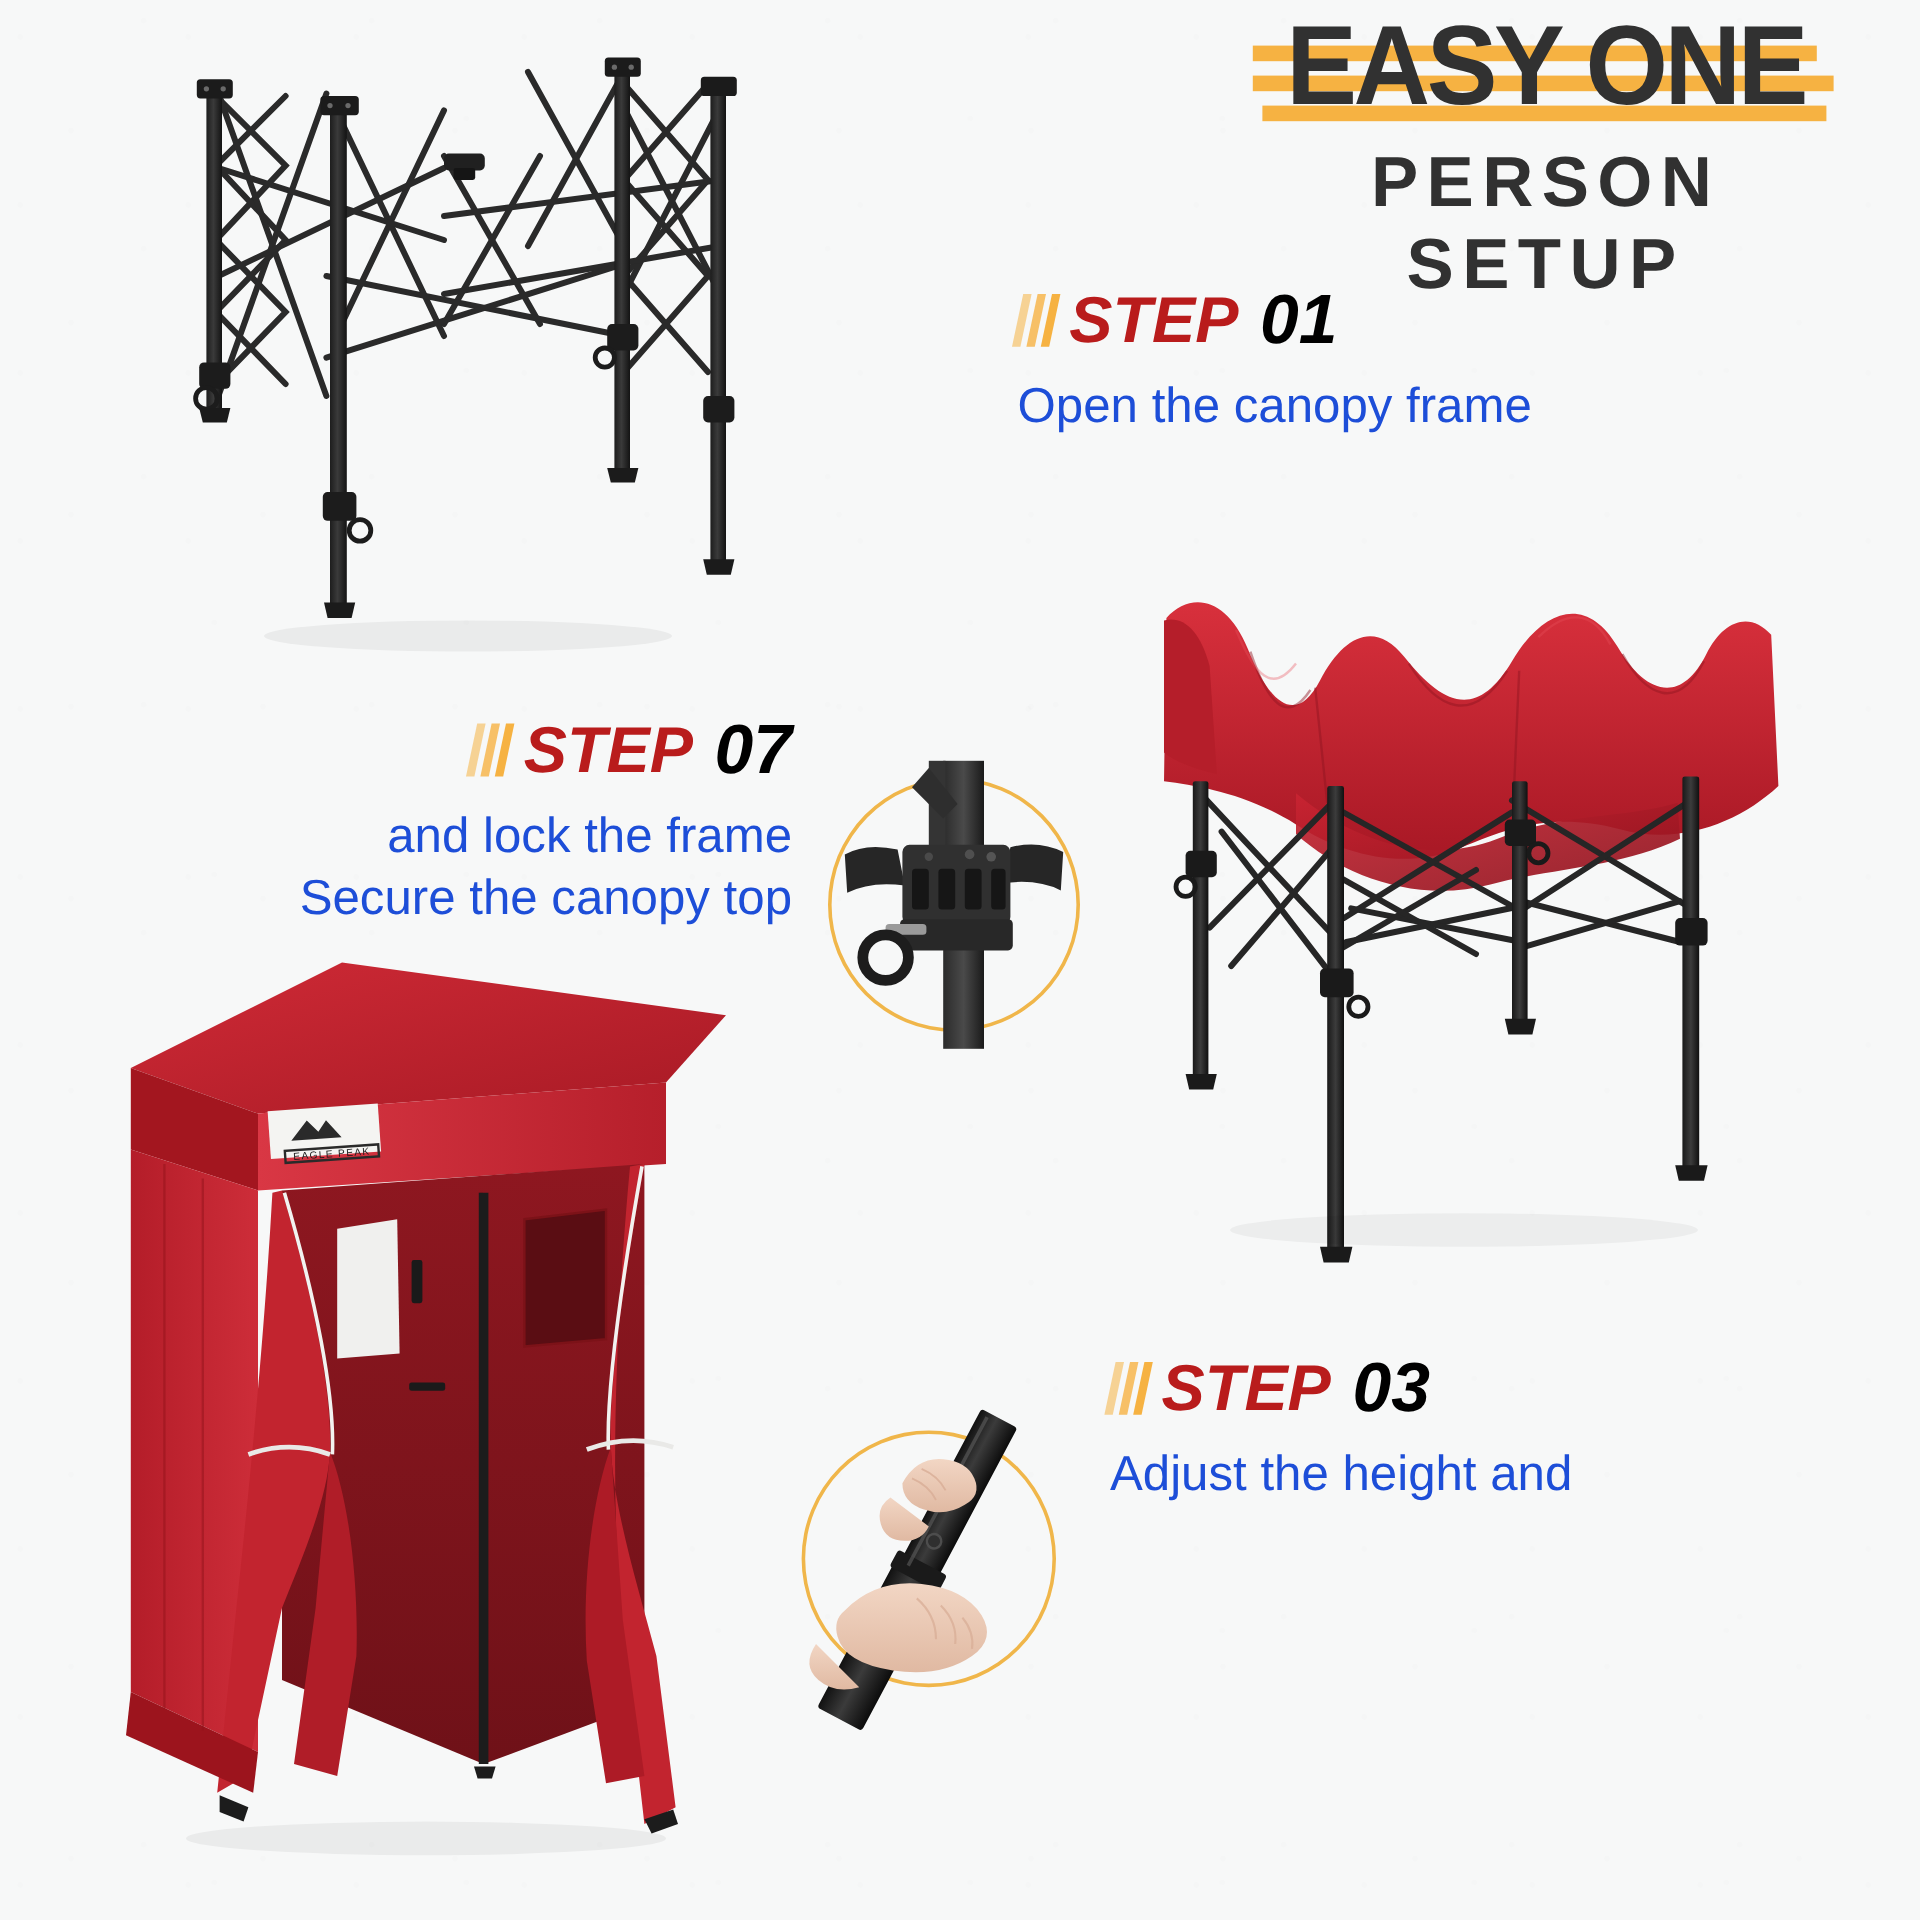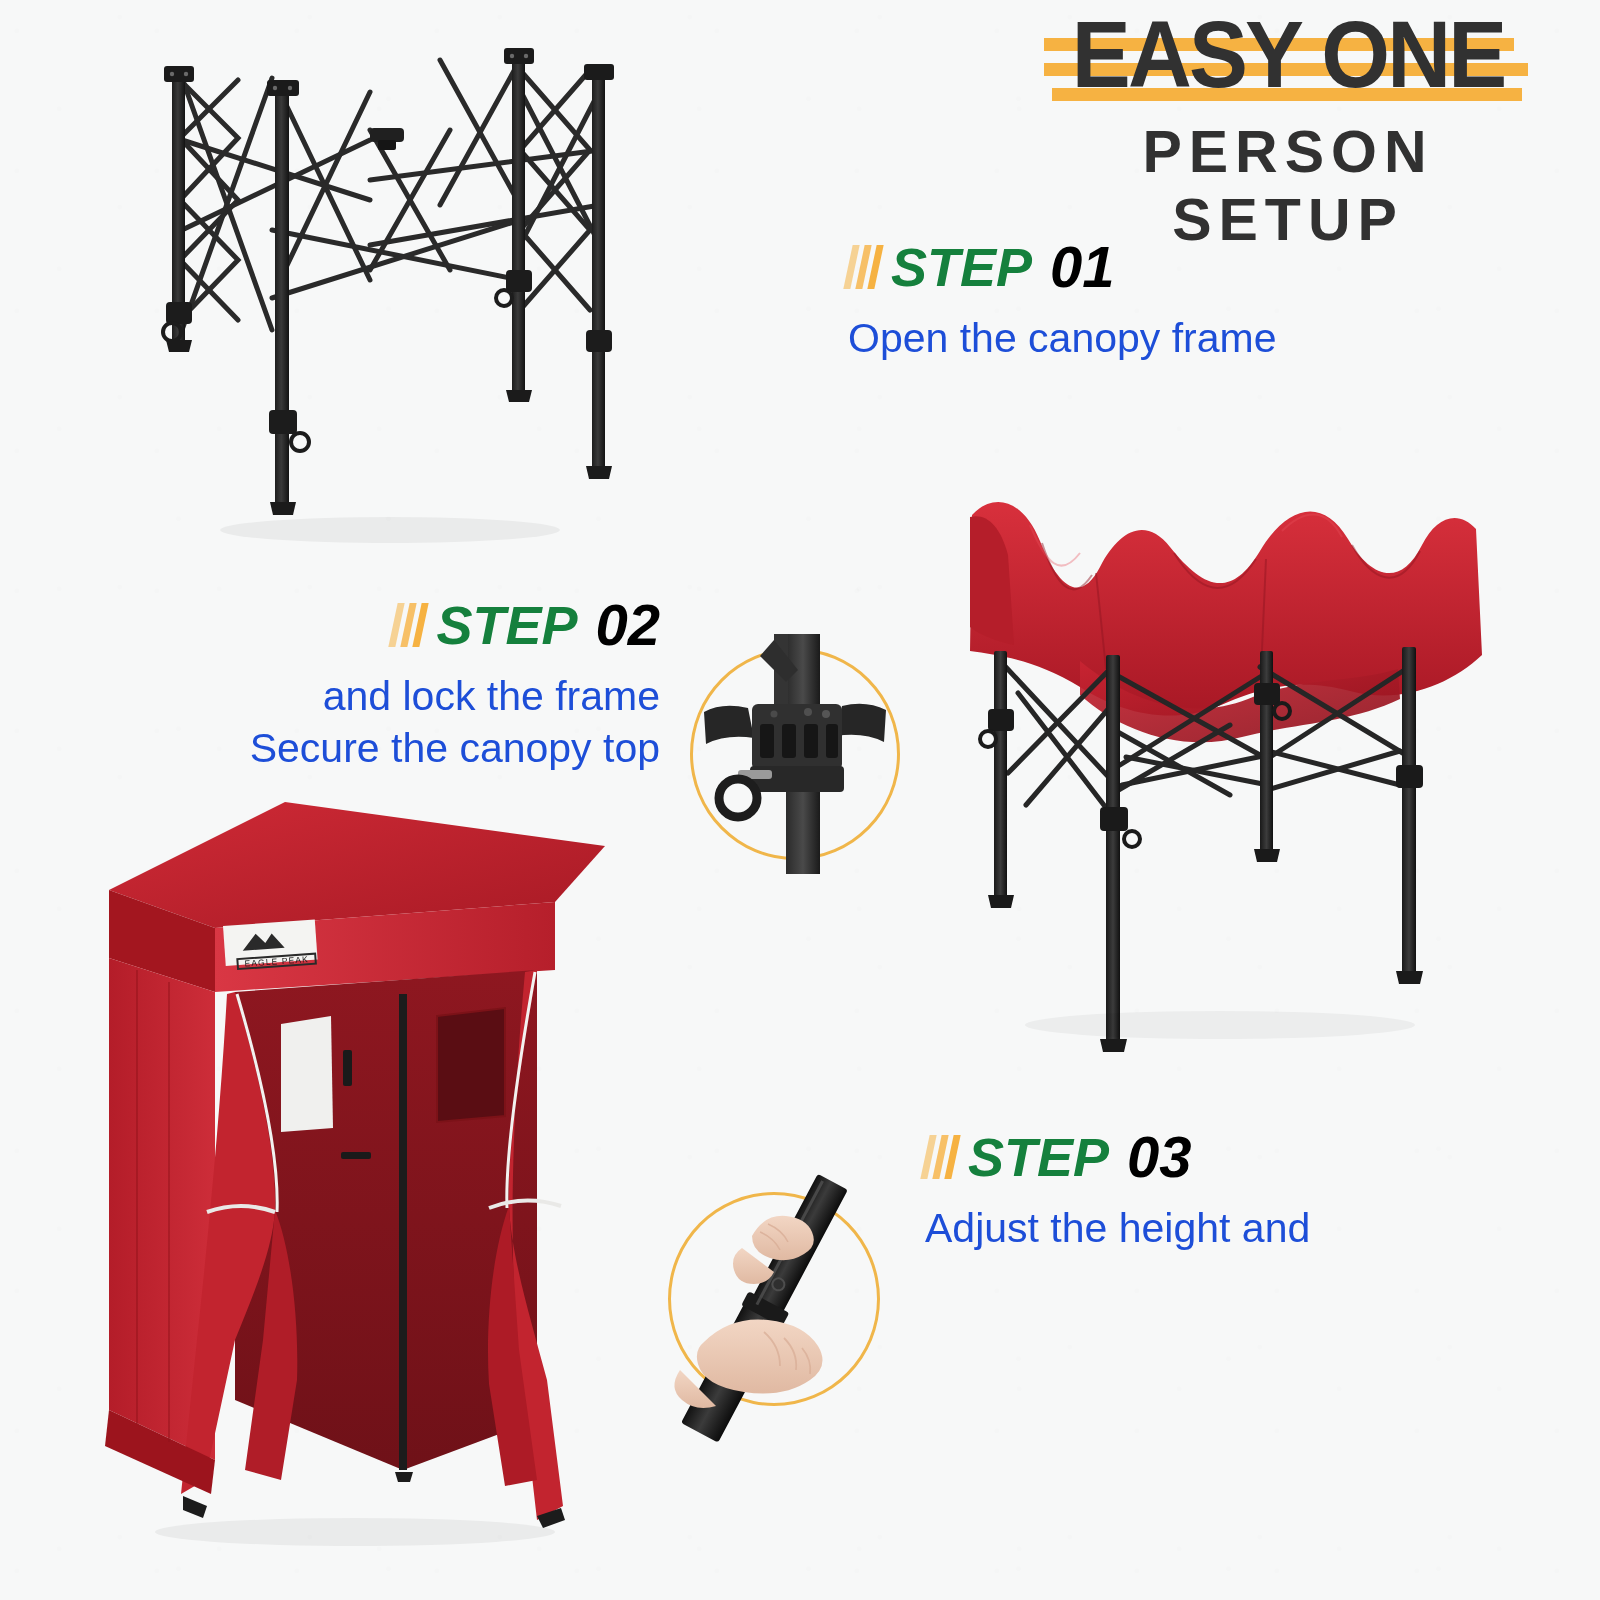--- a/index.html
+++ b/index.html
@@ -38,21 +38,21 @@
     font-family:"Liberation Sans", sans-serif;
   }
   .hl2{ margin-top:16px; font-size:59px; color:#313131; letter-spacing:7px; font-weight:700; }
 
   
   .step-head{ display:flex; align-items:center; line-height:1; }
   .bars{ display:inline-flex; gap:5px; margin-right:12px; transform:skewX(-12deg); }
   .bars span{ display:block; width:7px; height:44px; background:#f6b242; }
   .bars span:nth-child(1){ opacity:.55; }
   .bars span:nth-child(2){ opacity:.8; }
-  .step-word{ font-size:54px; font-weight:bold; font-style:italic; color:#15803d; letter-spacing:0px; }
+  .step-word{ font-size:54px; font-weight:bold; font-style:italic; color:#b91c1c; letter-spacing:0px; }
   .step-num{ font-size:58px; font-weight:bold; font-style:italic; color:#000000; margin-left:18px; }
   .step-desc{ font-size:41px; color:#1d4ed8; line-height:1.28; margin-top:16px; font-weight:400; }
 
   #step1{ position:absolute; left:848px; top:238px; width:560px; text-align:left; }
   #step2{ position:absolute; left:190px; top:596px; width:470px; text-align:right; }
   #step2 .step-head{ justify-content:flex-end; }
   #step3{ position:absolute; left:925px; top:1128px; width:470px; text-align:left; }
 
   
   .img{ position:absolute; }
@@ -107,21 +107,21 @@
   </div>
 
   <div id="step2">
     <div class="step-head">
       <span class="bars">
           <span></span>
           <span></span>
           <span></span>
         </span>
       <span class="step-word">STEP</span>
-      <span class="step-num">02</span>
+      <span class="step-num">07</span>
     </div>
     <div class="step-desc">
       <div>and lock the frame</div>
       <div>Secure the canopy top</div>
     </div>
   </div>
 
   <div id="step3">
     <div class="step-head">
       <span class="bars">

